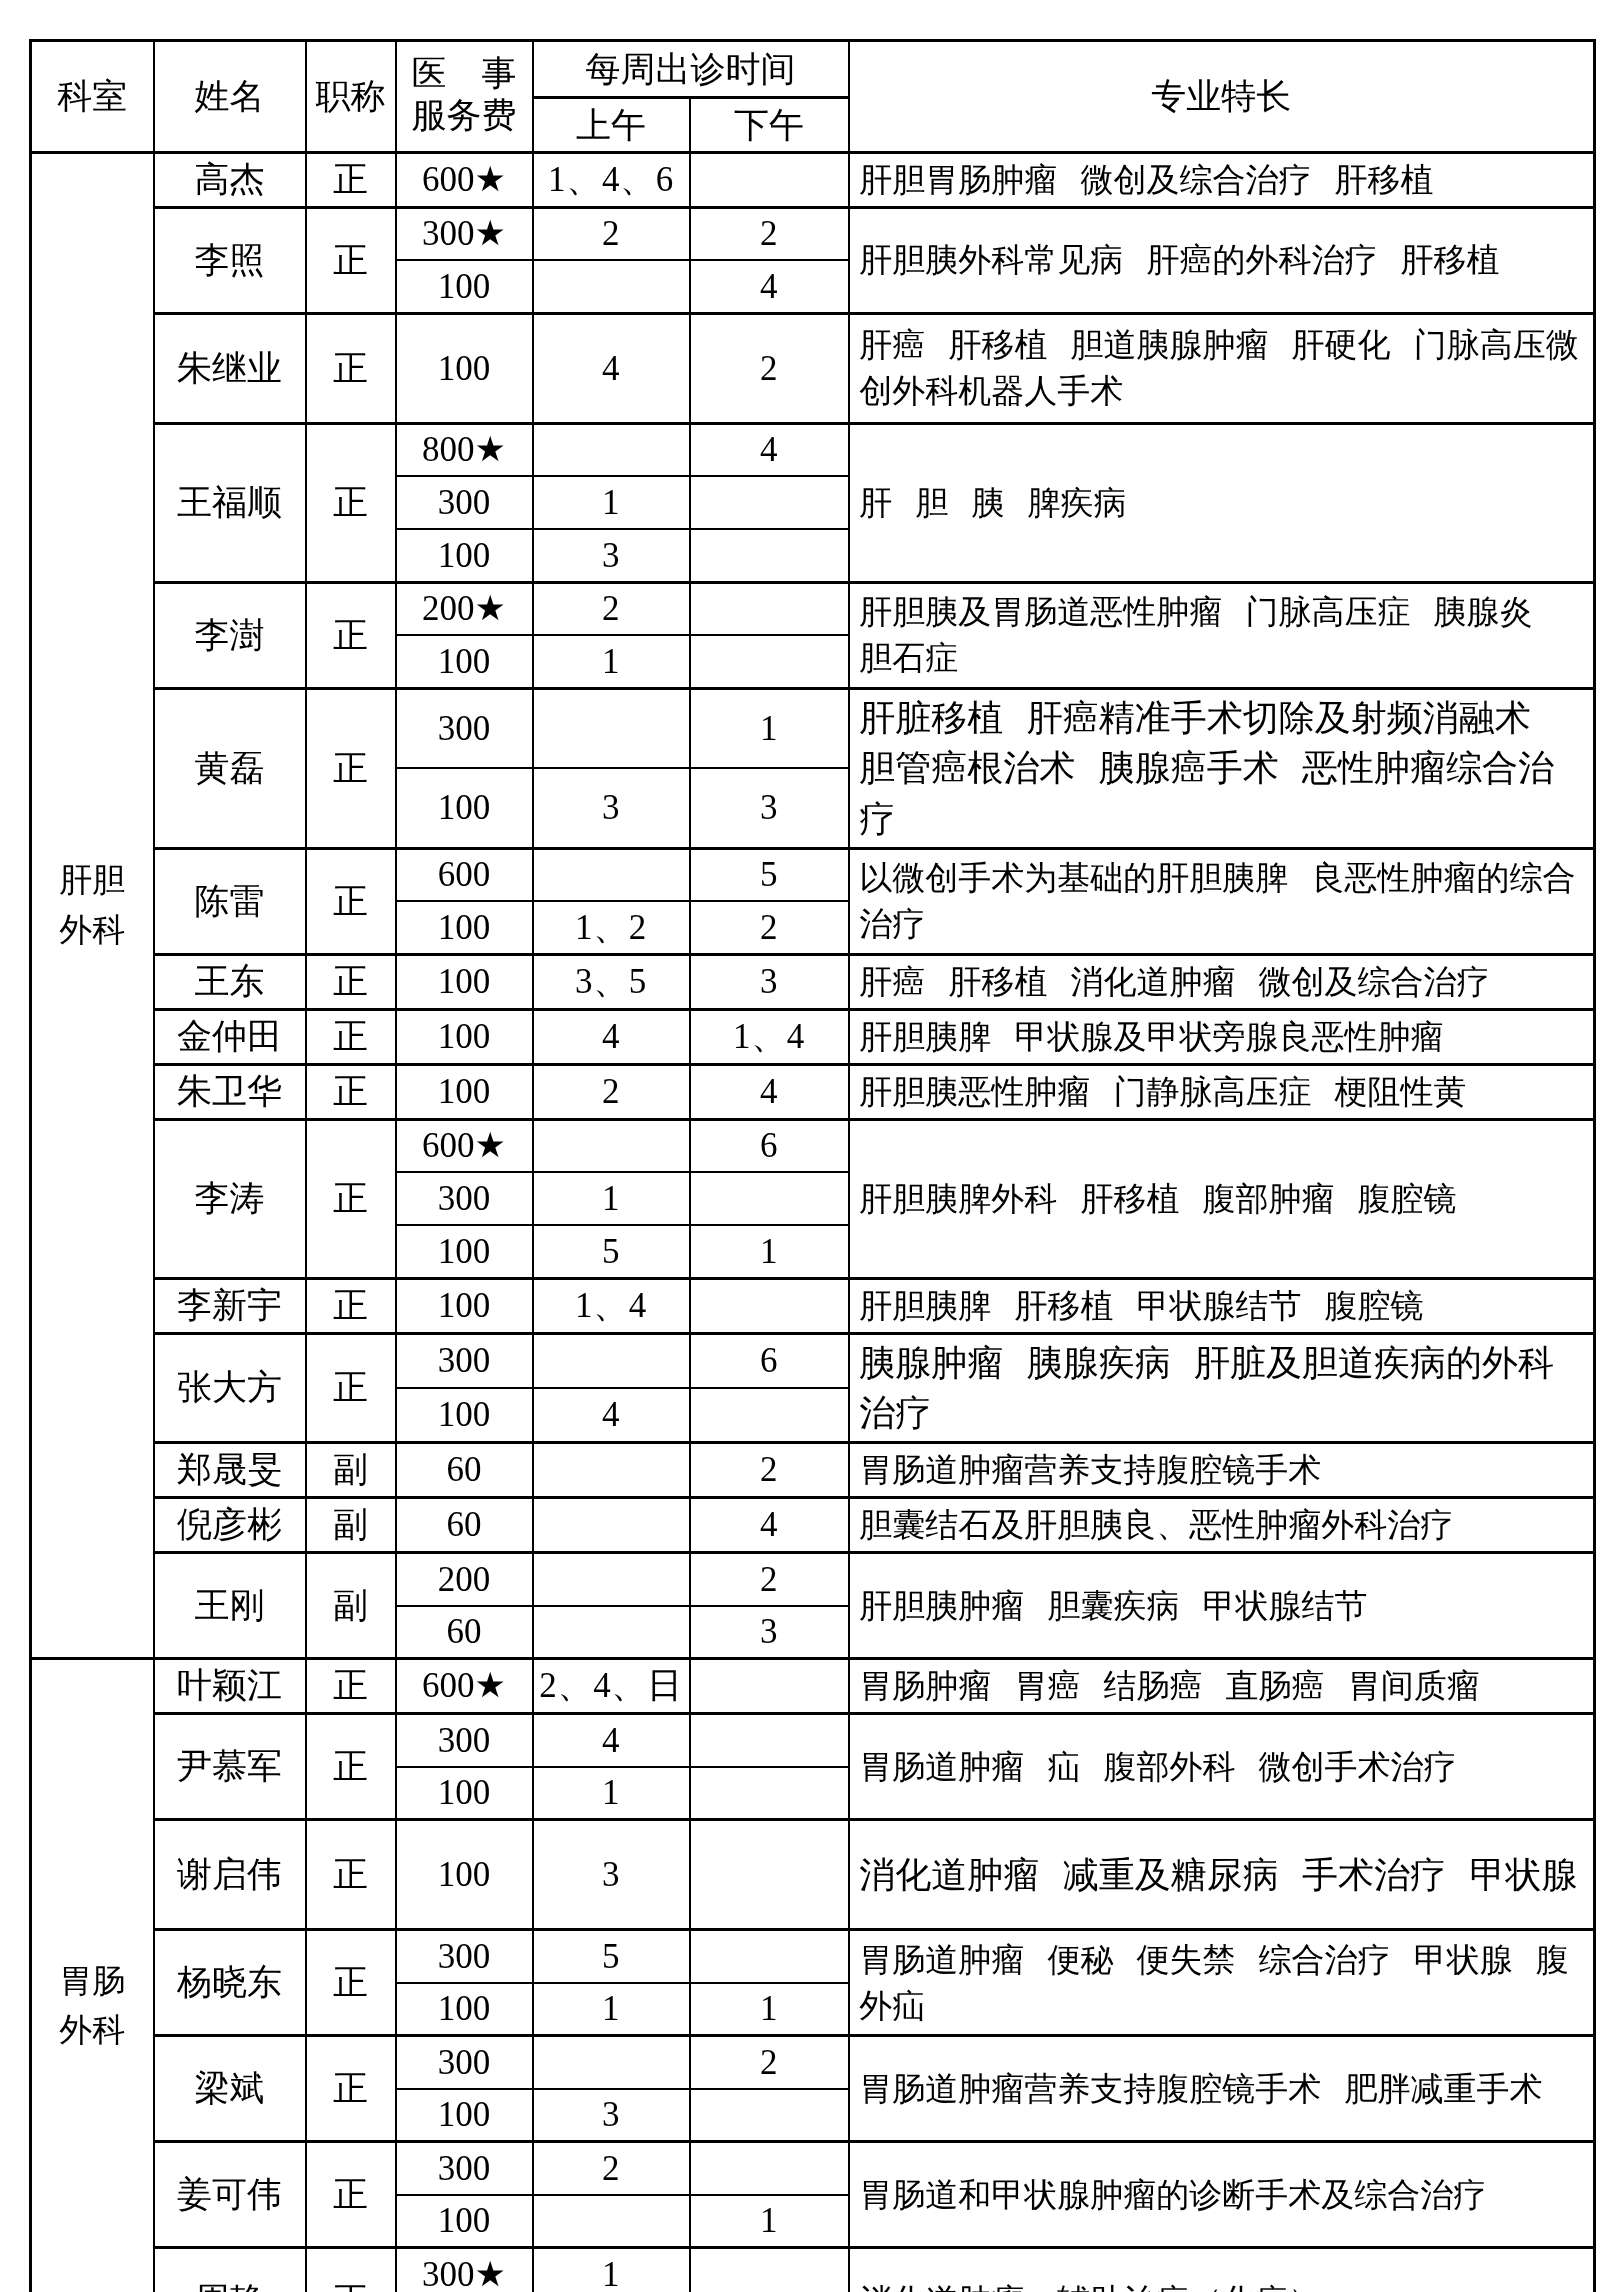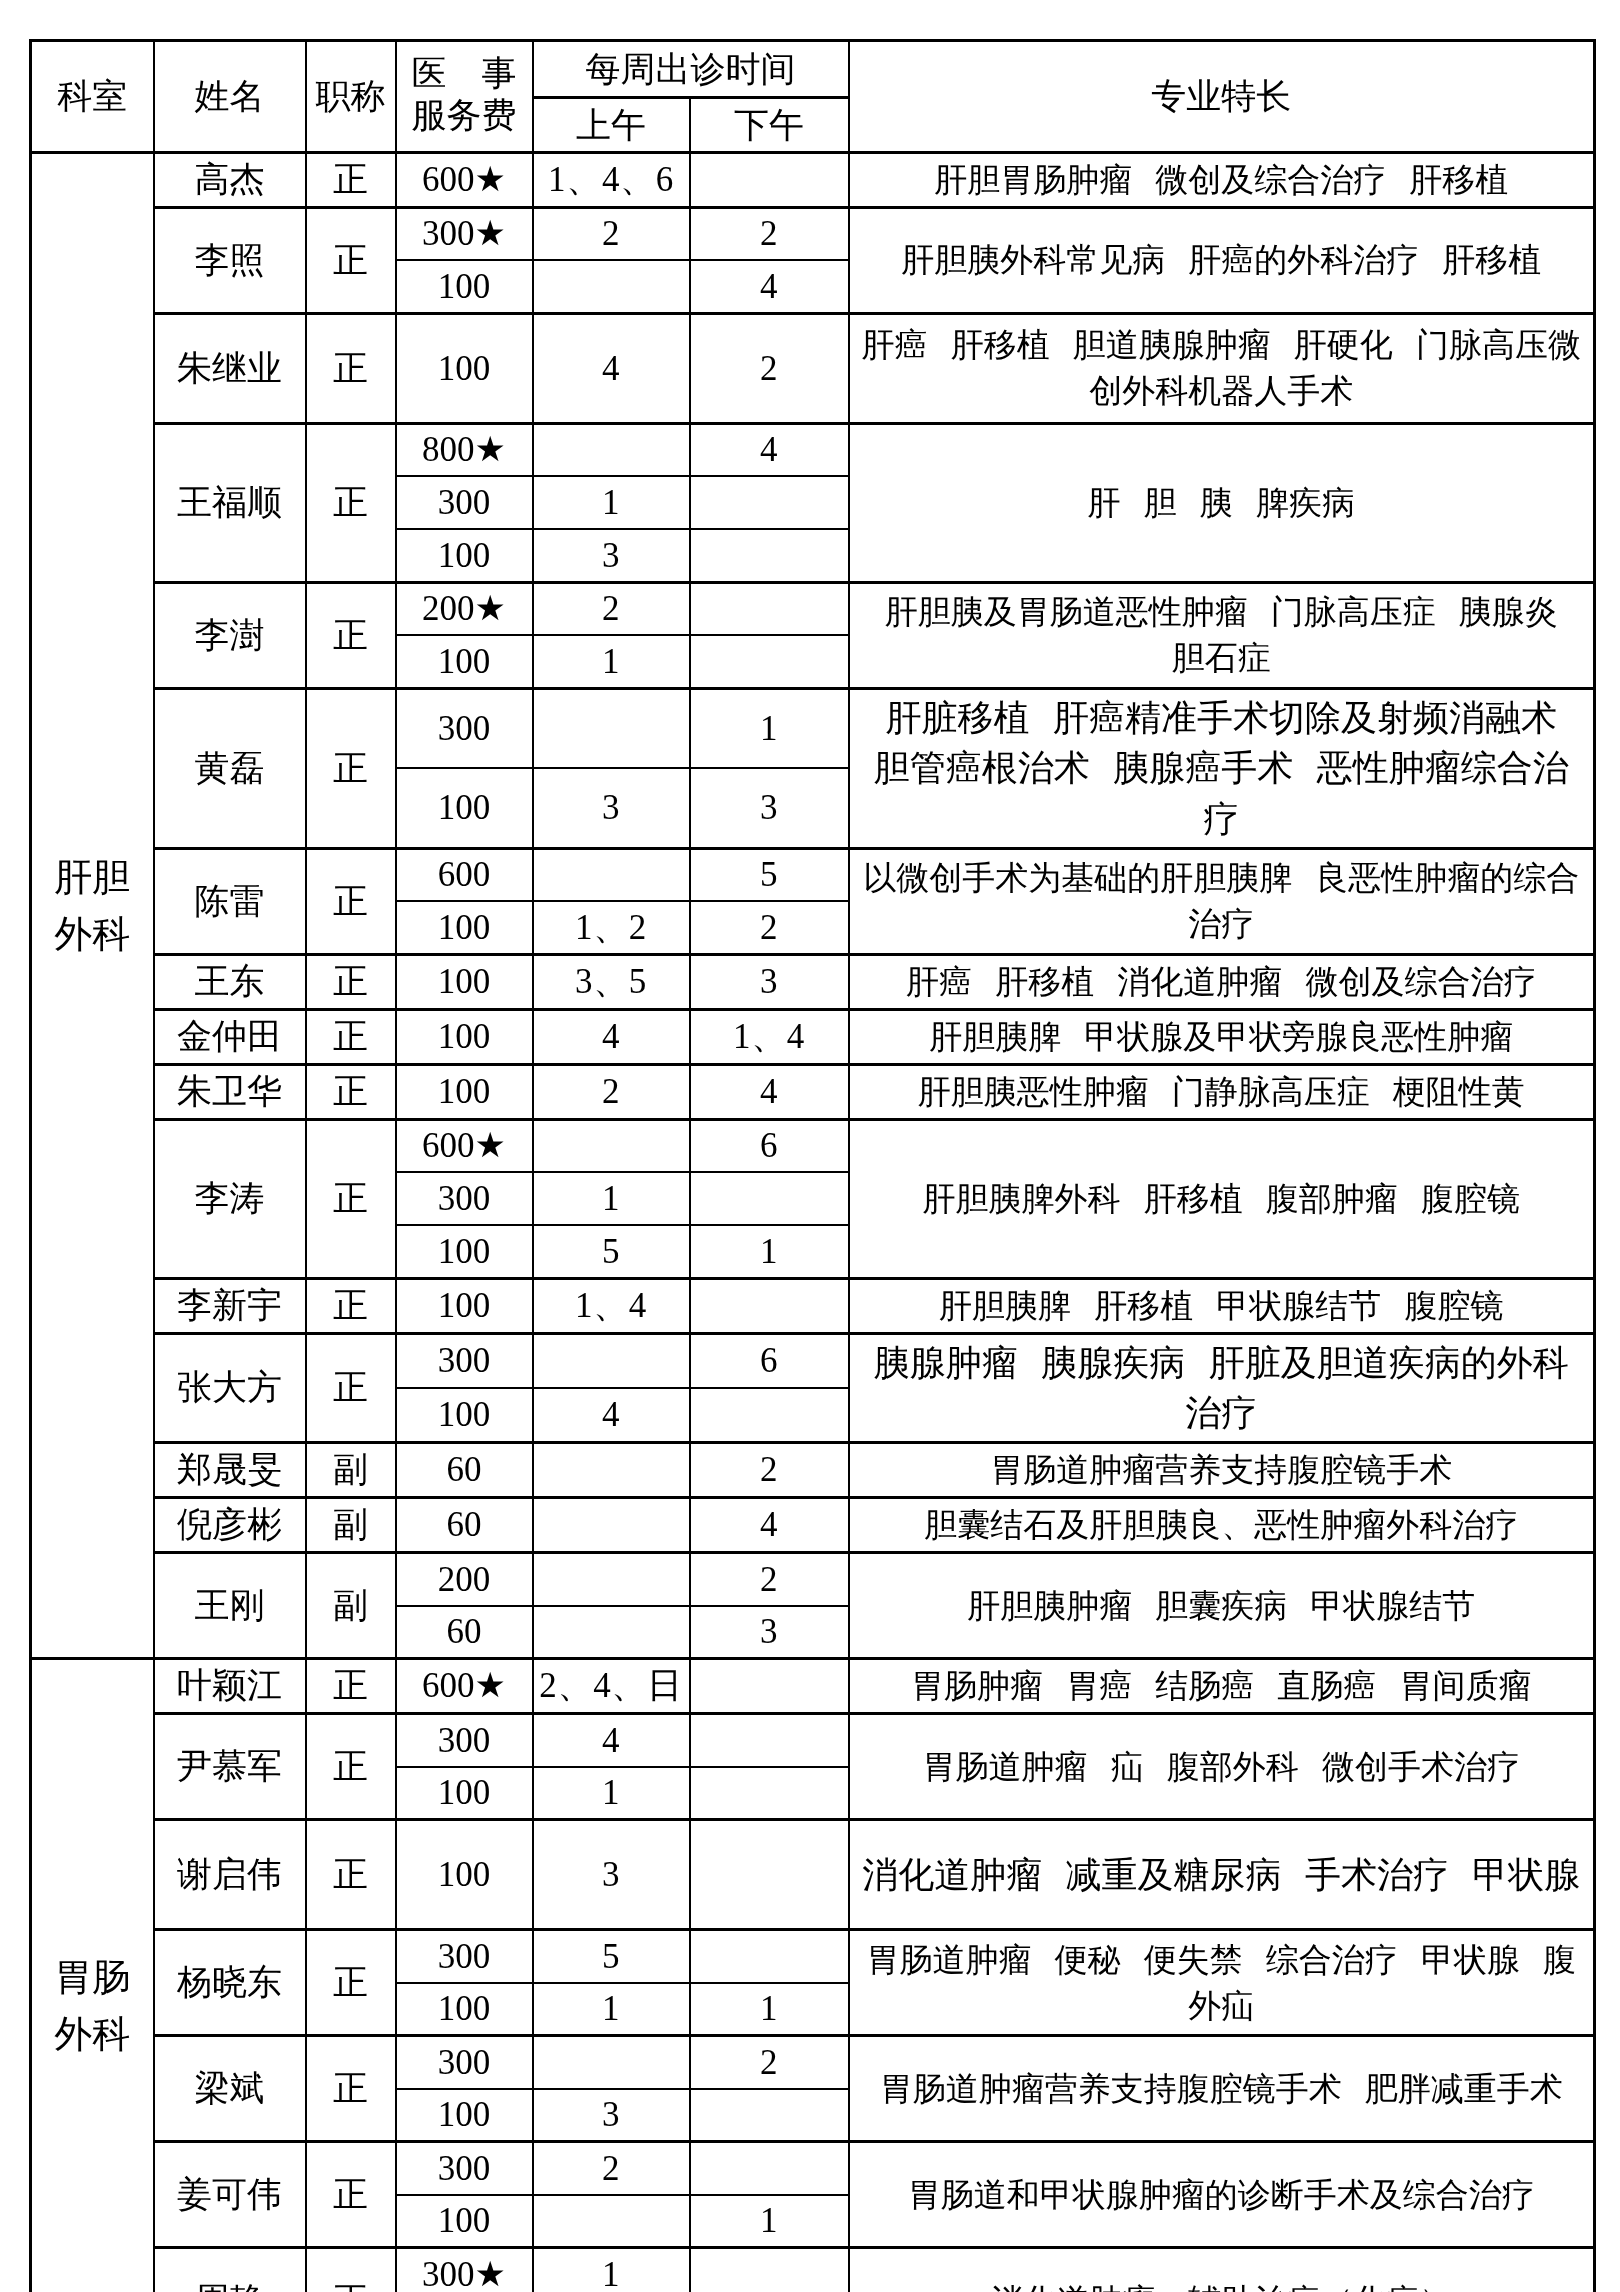--- a/index.html
+++ b/index.html
@@ -28,24 +28,24 @@
     text-align:center;
     border-bottom-width:3.9px;
   }
   thead tr.h1 th{height:57px;}
   thead tr.h2 th{height:55px;}
   .fee-h div{line-height:1.2;font-family:Liberation Mono, monospace;}
   tbody td{height:53px;font-size:35px;text-align:center;line-height:1.25;}
   tr.tall td{height:110px;}
   tr.doc-start td{border-top-width:3.9px;}
   tr.fee-sub td{border-top-width:2px;}
-  td.dept{font-size:38px;}
+  td.dept{font-size:33px;}
   td.dept span{display:inline-block;width:2.15em;line-height:1.5;}
   td.spec{
-    text-align:center;
+    text-align:left;
     padding:2.9px 9.8px;
     font-size:33px;
     word-spacing:0.45em;
     line-height:1.4;
   }
   td.spec.small{font-size:36px;word-spacing:0.4em;}
   td.am,td.pm{letter-spacing:0.02em;}
 </style>
 </head>
 <body>

